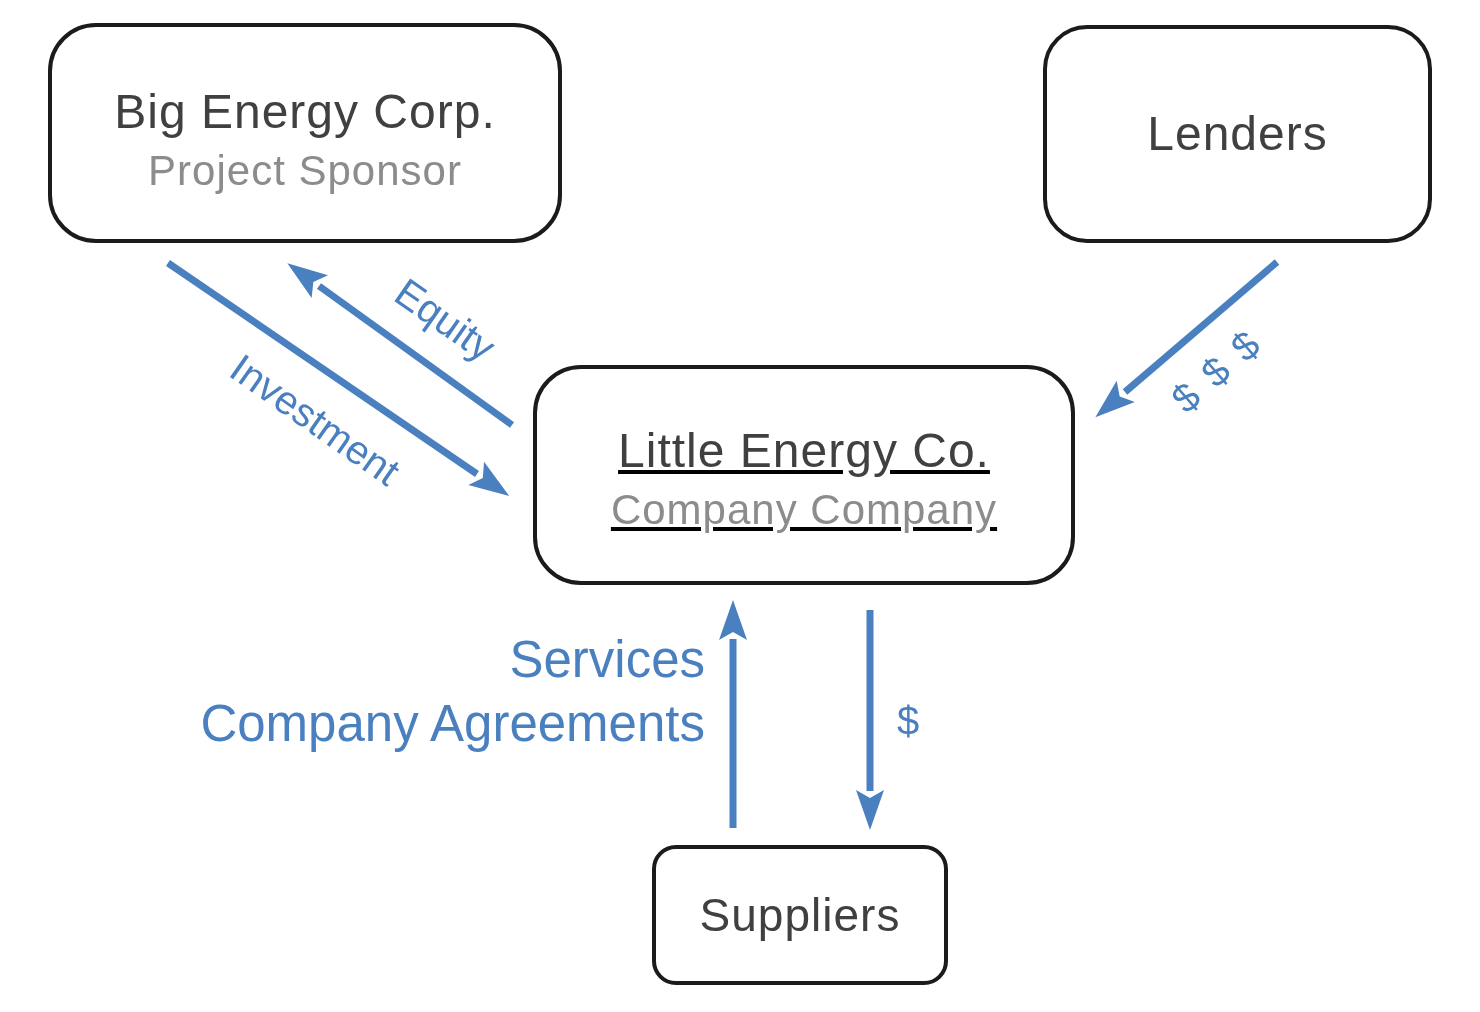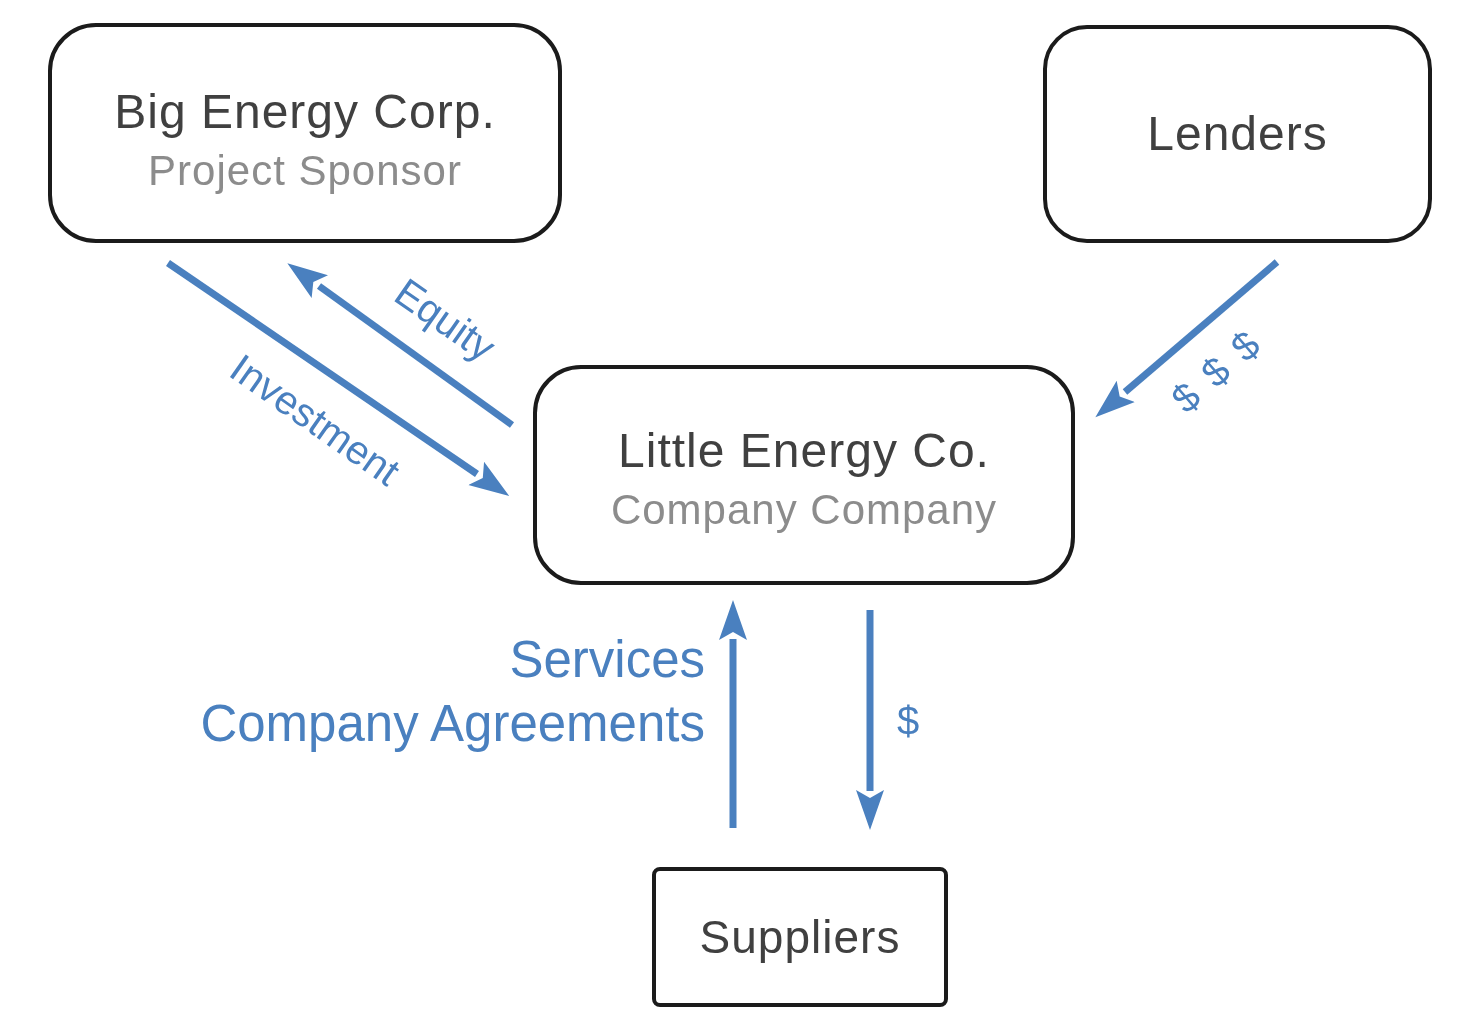--- a/index.html
+++ b/index.html
@@ -90,26 +90,26 @@
 
   <div class="node" style="left:48px; top:23px; width:514px; height:220px; border-radius:48px; padding-top:14px;">
     <div class="node-title">Big Energy Corp.</div>
     <div class="node-subtitle">Project Sponsor</div>
   </div>
 
   <div class="node" style="left:1043px; top:25px; width:389px; height:218px; border-radius:44px;text-align:center;">
     <div class="node-title">Lenders</div>
   </div>
 
-  <div class="node" style="left:533px; top:365px; width:542px; height:220px; border-radius:48px; padding-top:8px;">
+  <div class="node" style="left:533px; top:365px; width:542px; height:220px; border-radius:48px; padding-top:8px;text-decoration:underline;">
     <div class="node-title">Little Energy Co.</div>
     <div class="node-subtitle">Company Company</div>
   </div>
 
-  <div class="node" style="left:652px; top:845px; width:296px; height:140px; border-radius:8px;margin-top:22px;">
+  <div class="node" style="left:652px; top:845px; width:296px; height:140px; border-radius:24px;">
     <div class="node-title" style="font-size:46px;">Suppliers</div>
   </div>
 
   <div class="edge-label rotated" style="left:445px; top:320px; transform: translate(-50%,-50%) rotate(35deg);">Equity</div>
 
   <div class="edge-label rotated" style="left:315px; top:420px; transform: translate(-50%,-50%) rotate(35deg);">Investment</div>
 
   <div class="edge-label rotated" style="left:1217px; top:371px; transform: translate(-50%,-50%) rotate(-41deg); letter-spacing:3px;">$ $ $</div>
 
   <div class="supply-lines" style="right:775px; top:628px;">

